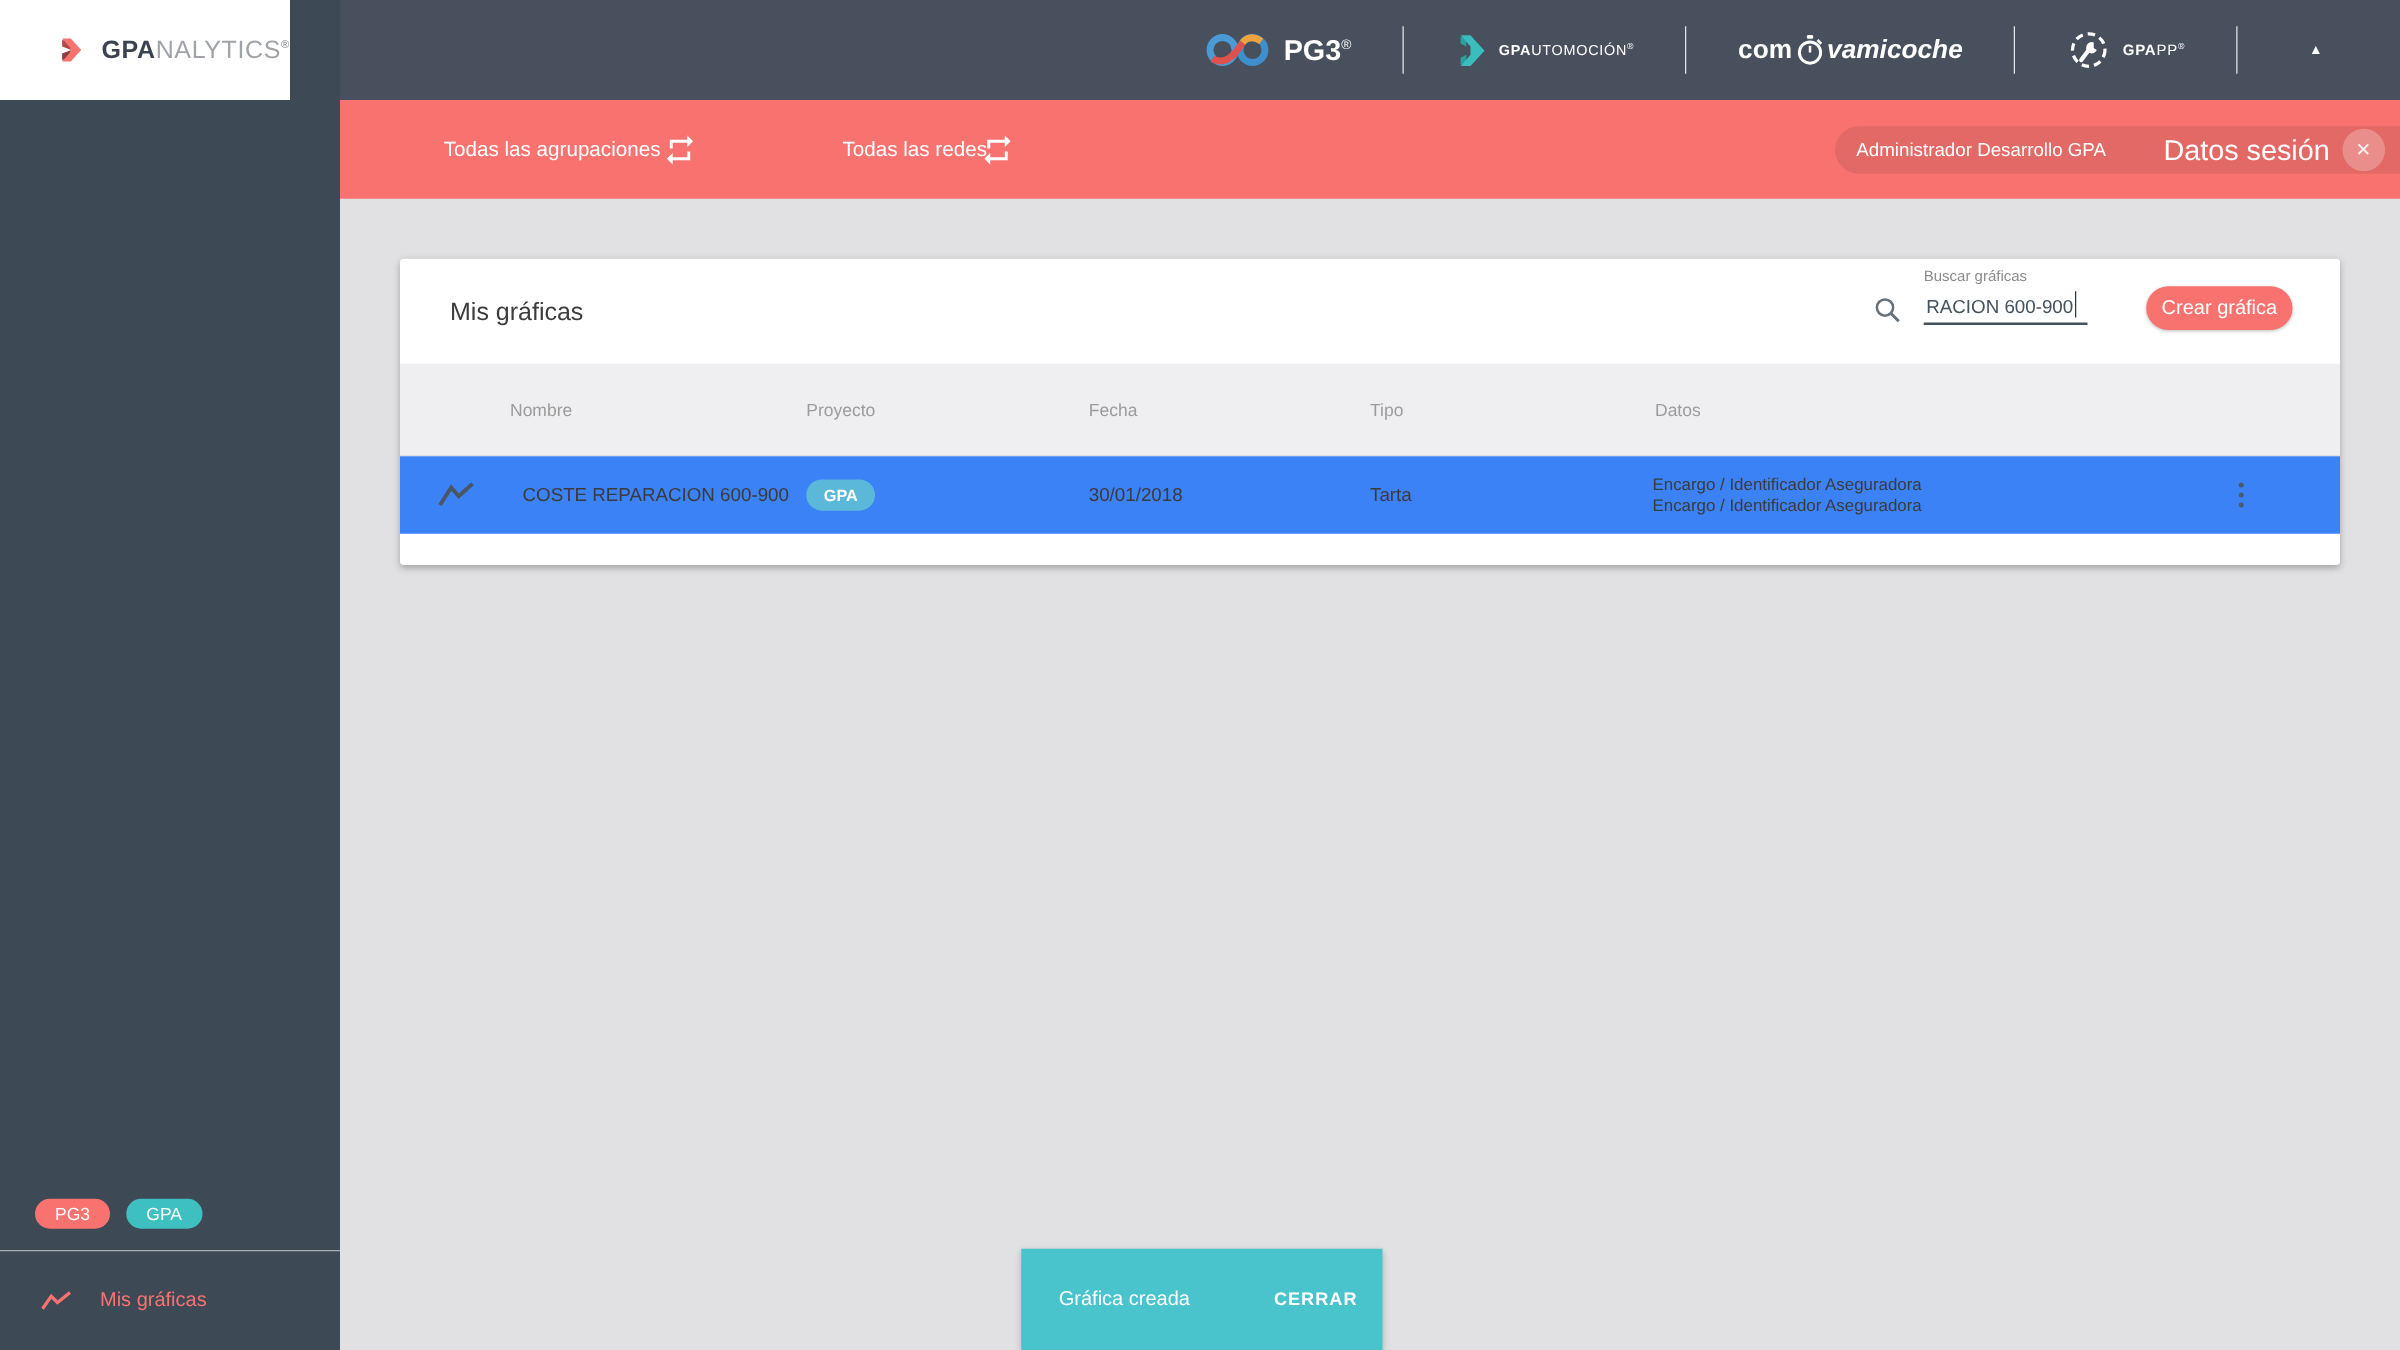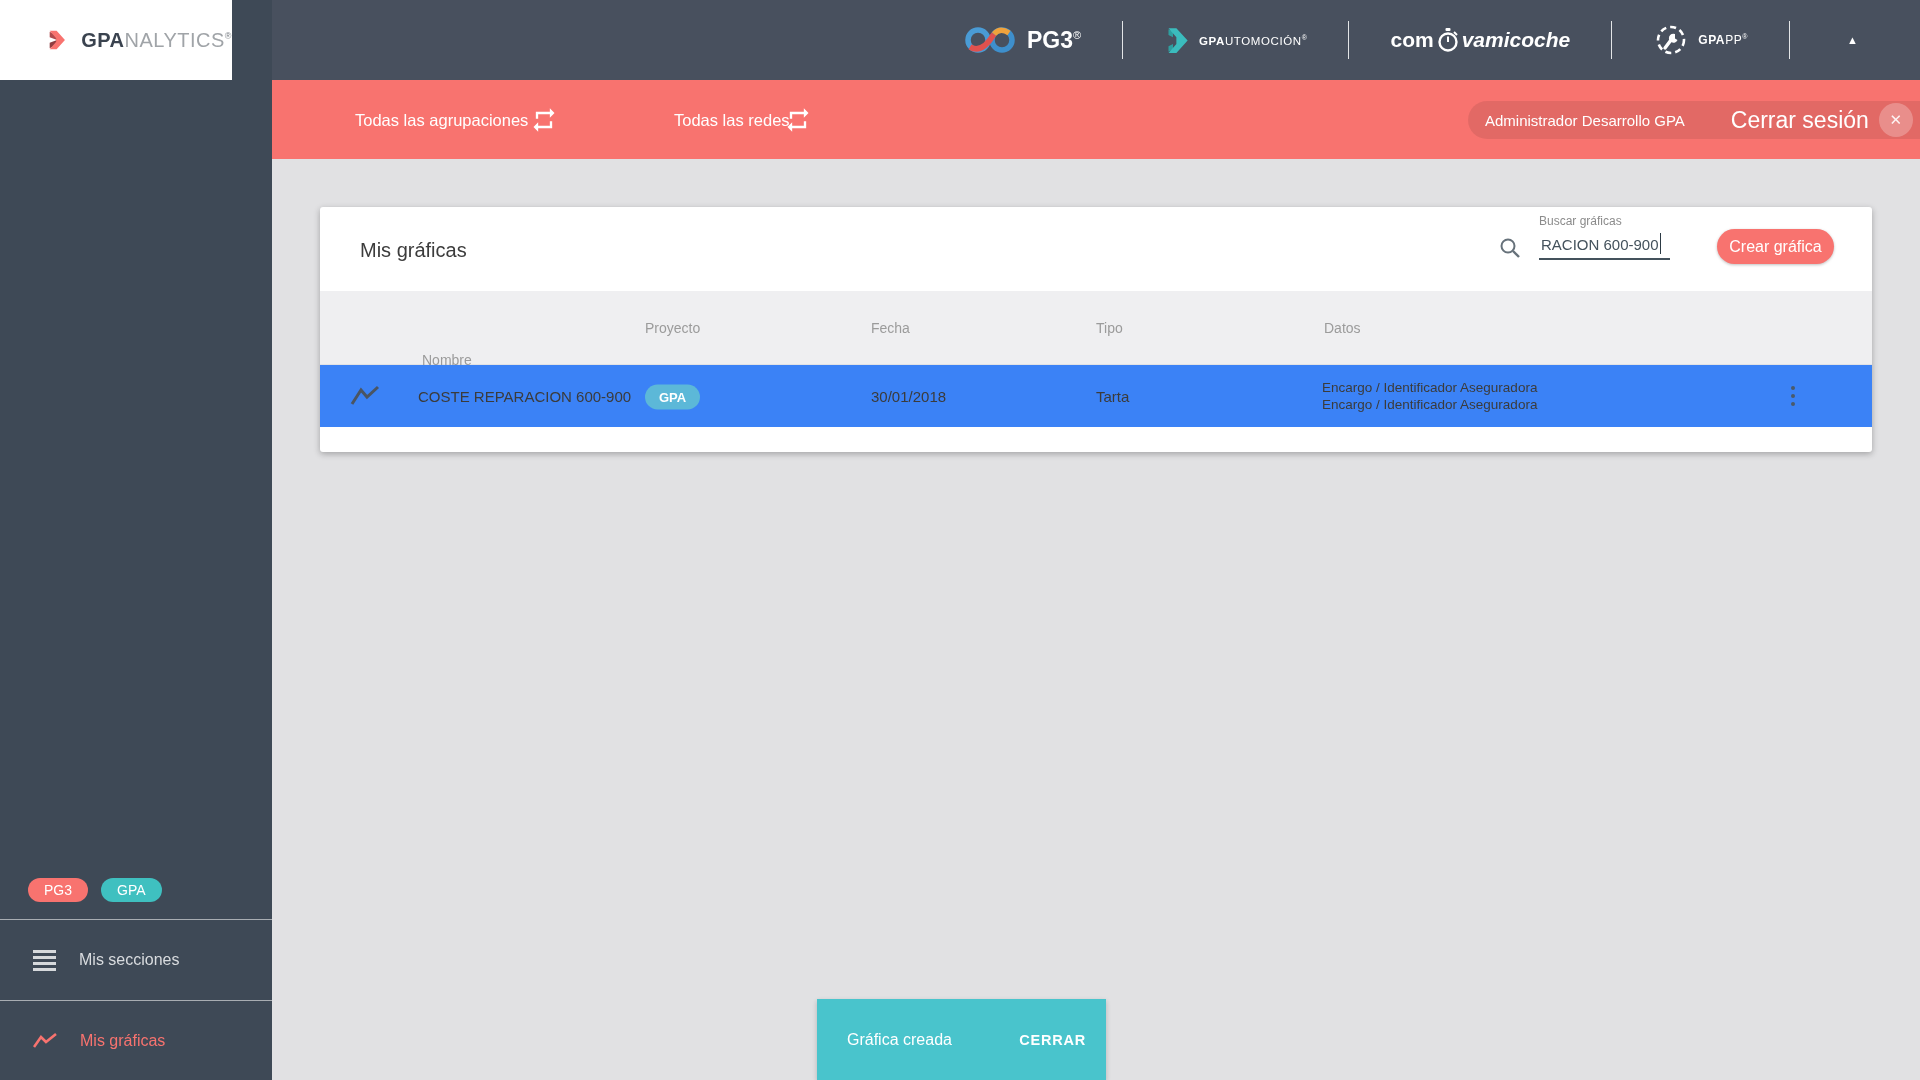--- a/index.html
+++ b/index.html
@@ -110,29 +110,20 @@
       <polygon points="8,4 23,4 41,24 23,44 8,44 22,28 22,20" fill="#f8736f"></polygon>
     </svg>
     <div class="logo-text"><span class="b">GPA</span><span class="l">NALYTICS</span><sup>®</sup></div>
   </div>
 
   <div class="sidebar-bottom">
     <div class="badges">
       <span class="pill-badge pg3">PG3</span>
       <span class="pill-badge gpa">GPA</span>
     </div>
-    <div class="side-item">
-      <span class="hamburger">
-          <i></i>
-          <i></i>
-          <i></i>
-          <i></i>
-        </span>
-      <span>Mis secciones</span>
-    </div>
     <div class="side-item active">
       <svg width="24" height="18" viewBox="0 0 24 18">
         <polyline points="1,15 8,5 13,10 23,2" fill="none" stroke="#f8736f" stroke-width="2.6"></polyline>
       </svg>
       <span>Mis gráficas</span>
     </div>
   </div>
 </div>
 
 <div class="topbar">
@@ -186,42 +177,42 @@
       </svg>
   </span>
   <span class="fb-label" style="left:381px;margin-left:21px;">Todas las redes</span>
   <span class="fb-icon" style="left:512px;">
     <svg width="28" height="28" viewBox="0 0 24 24">
         <path fill="#fff" d="M7 7h10v3l4-4-4-4v3H5v6h2V7zm10 10H7v-3l-4 4 4 4v-3h12v-6h-2v4z"></path>
       </svg>
   </span>
   <div class="user-pill">
     <span class="user-name">Administrador Desarrollo GPA</span>
-    <span class="logout-label">Cerrar sesión</span>
+    <span class="logout-label">Datos sesión</span>
     <span class="logout-circle">✕</span>
   </div>
 </div>
 
 <div class="card">
   <div class="card-title">Mis gráficas</div>
 
   <span class="search-icon">
     <svg width="24" height="24" viewBox="0 0 24 24">
       <circle cx="10" cy="10" r="6.5" fill="none" stroke="#66717a" stroke-width="2"></circle>
       <line x1="15" y1="15" x2="21" y2="21" stroke="#66717a" stroke-width="2.4"></line>
     </svg>
   </span>
   <span class="search-label">Buscar gráficas</span>
   <span class="search-value"><span>RACION 600-900</span><span class="caret-bar"></span></span>
   <div class="search-underline"></div>
 
   <button class="create-btn">Crear gráfica</button>
 
   <div class="thead">
-    <span class="th" style="left:102px;margin-top:32px;">Nombre</span>
+    <span class="th" style="left:88px;">Nombre</span>
     <span class="th" style="left:325px;">Proyecto</span>
     <span class="th" style="left:551px;">Fecha</span>
     <span class="th" style="left:776px;">Tipo</span>
     <span class="th" style="left:1004px;">Datos</span>
   </div>
 
   <div class="trow">
     <span class="td" style="left:30px;">
       <svg width="30" height="24" viewBox="0 0 30 24">
         <polyline points="2,20 11,6 17,13 28,3" fill="none" stroke="#4a5563" stroke-width="3"></polyline>

